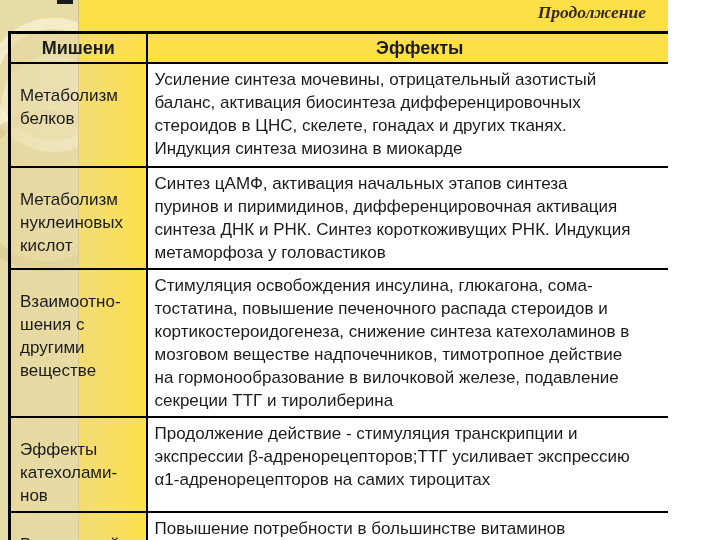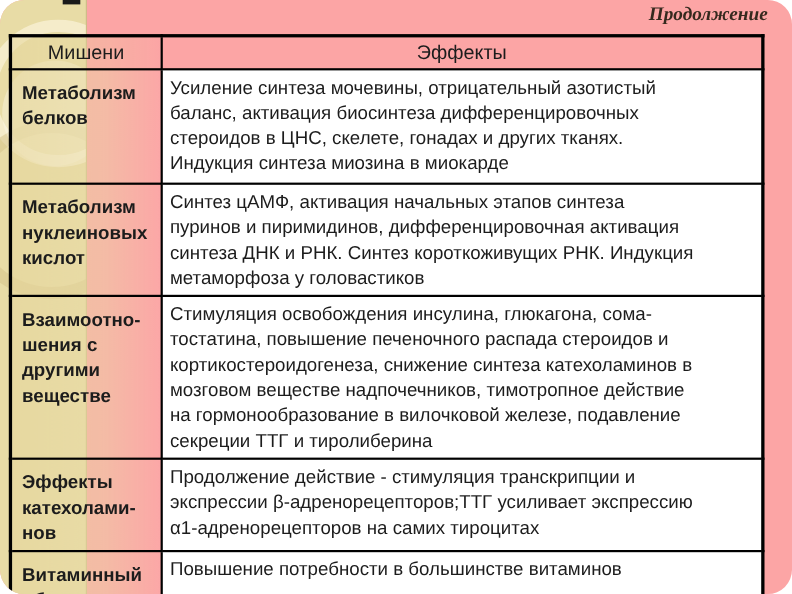--- a/index.html
+++ b/index.html
@@ -10,21 +10,21 @@
   }
   html,body{margin:0;padding:0;}
   body{
     width:720px;height:540px;
     background:#ffffff;
     font-family:"Liberation Sans", sans-serif;
     color:var(--text);
     overflow:hidden;
   }
   .slide{
-    position:relative;width:720px;height:540px;background:#fca5a5;overflow:hidden;border-radius:22px;
+    position:relative;width:668px;height:540px;background:#fde047;overflow:hidden;
   }
   
   .strip{
     position:absolute;left:0;top:0;width:78px;height:540px;
     background:var(--strip);
     border-right:1px solid rgba(120,100,40,0.25);
     overflow:hidden;
   }
   .strip .ring1{
     position:absolute;left:-14px;top:18px;width:112px;height:112px;border-radius:50%;
@@ -60,32 +60,31 @@
   table.effects th, table.effects td{
     border:2px solid var(--border);
     vertical-align:top;
     font-size:17px;
     line-height:23px;
   }
   table.effects th{
     height:26px;
     vertical-align:middle;
     text-align:center;
-    font-weight:normal;
+    font-weight:bold;
     font-size:18px;
     padding:1px 2px;
   }
   th.h-targets{
     background:linear-gradient(90deg, rgba(230,214,156,0.55) 0%, rgba(230,214,156,0.25) 60%, rgba(255,255,255,0) 100%);
   }
   td.target{
     background:linear-gradient(90deg, rgba(230,214,156,0.60) 0%, rgba(232,218,166,0.42) 62%, rgba(255,255,255,0.02) 100%);
-    padding:9px 4px 4px 9px;
+    padding:20px 4px 4px 9px;
     white-space:pre-line;
-    font-weight:bold;
   }
   td.effect{
     background:#ffffff;
     padding:4px 4px 4px 7px;
     white-space:pre-line;
   }
   tbody tr:nth-child(1){height:104px;}
   tbody tr:nth-child(2){height:97px;}
   tbody tr:nth-child(3){height:142px;}
   tbody tr:nth-child(4){height:76px;}

